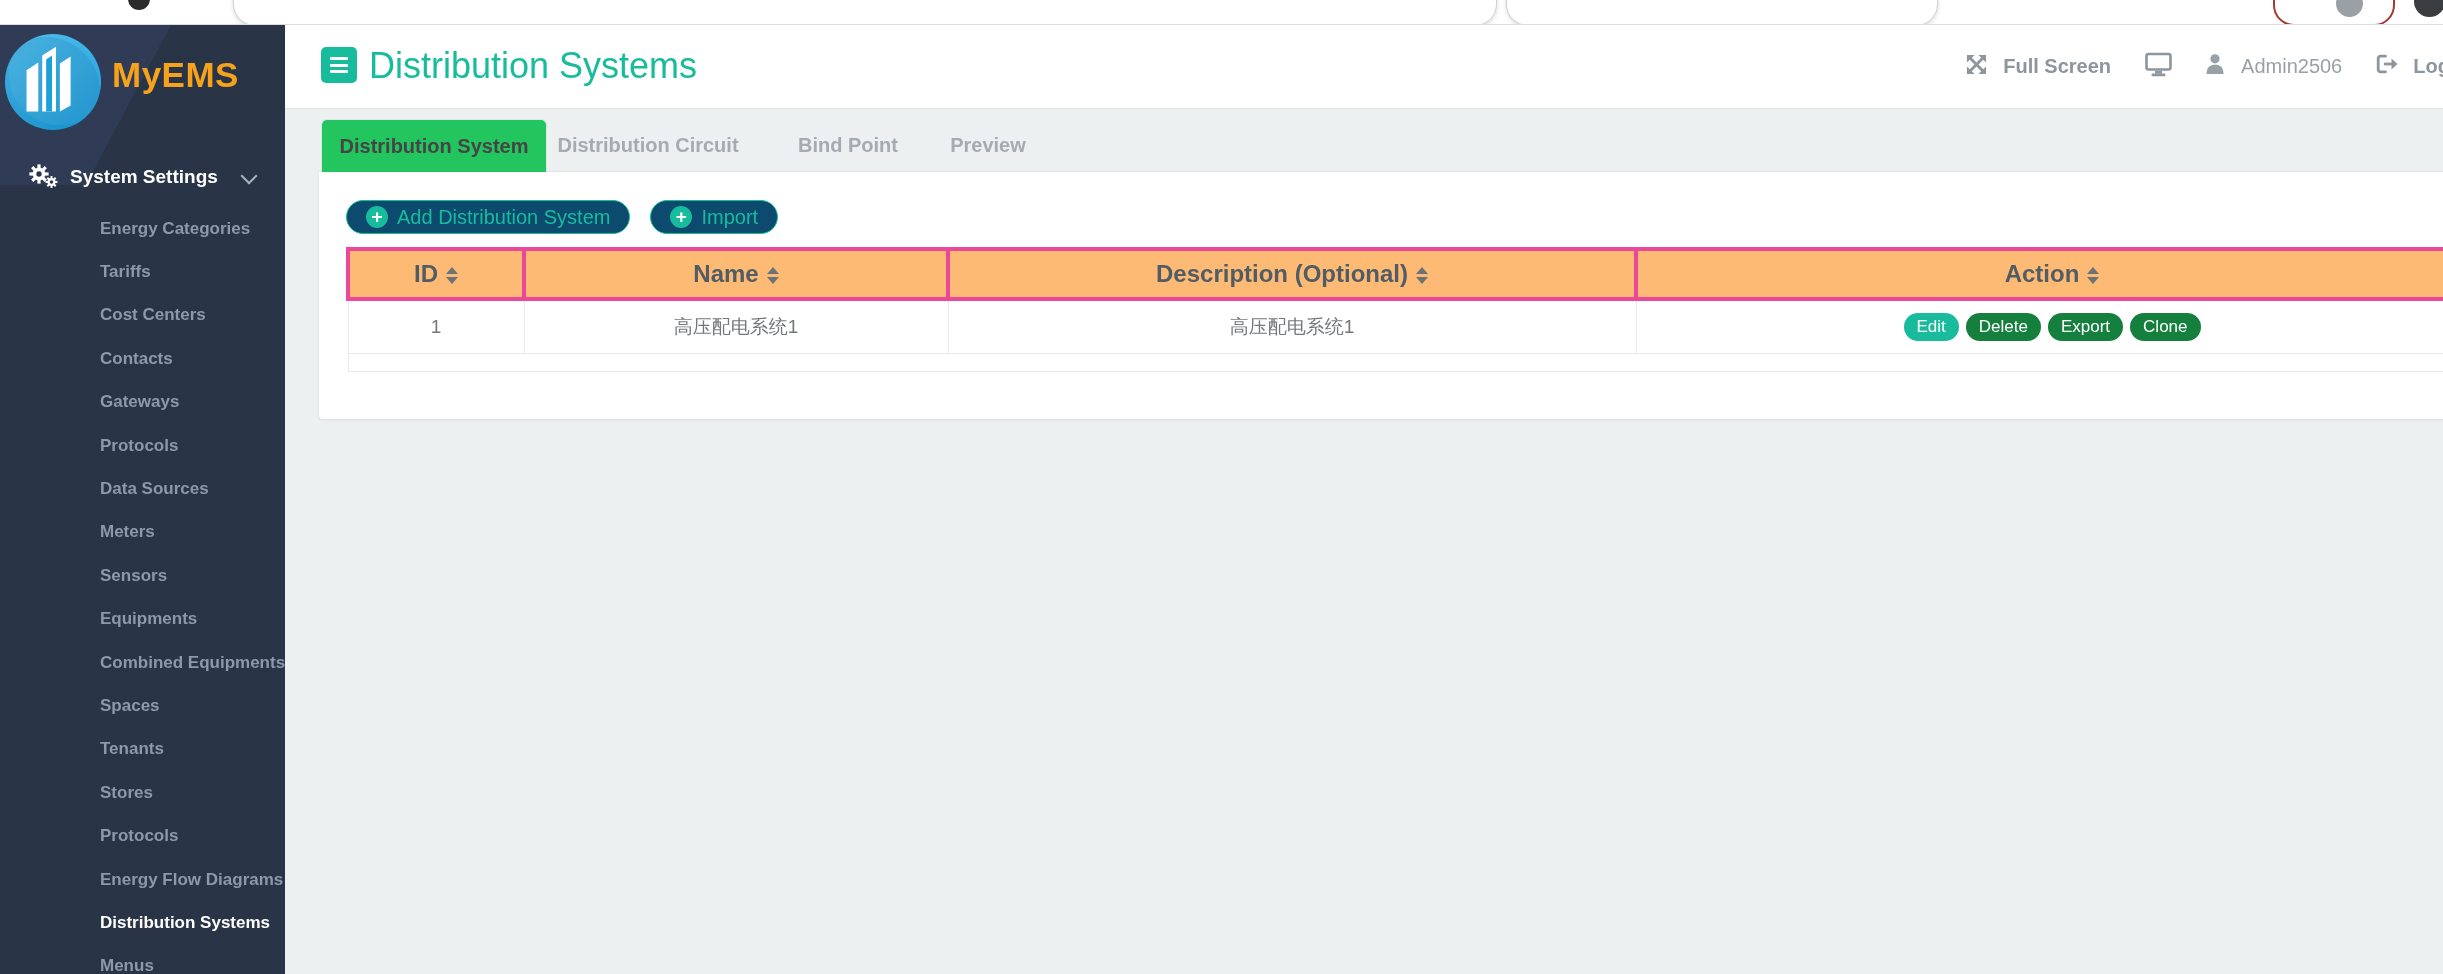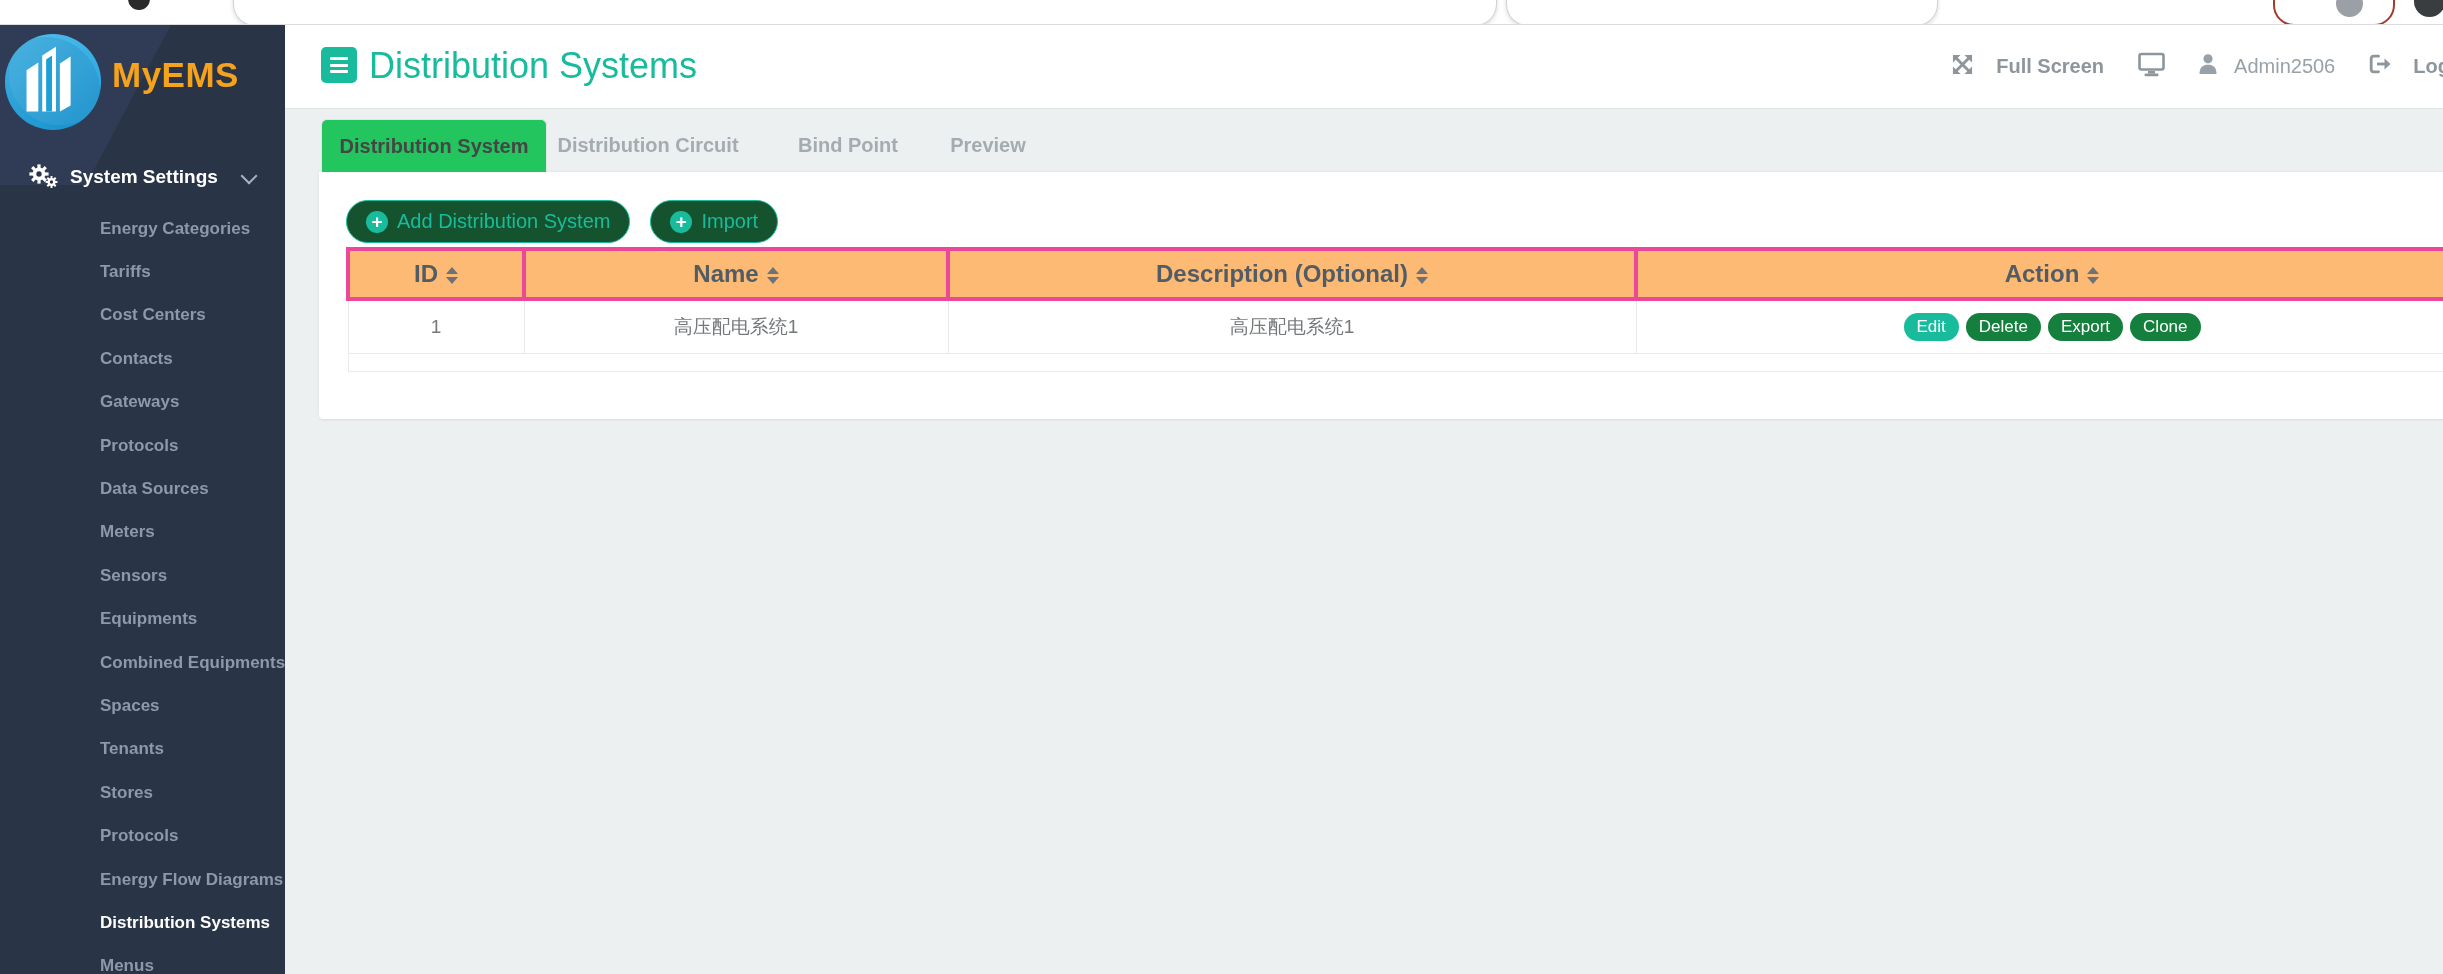--- a/index.html
+++ b/index.html
@@ -33,36 +33,36 @@
   .nav-item.active{color:#ffffff;font-weight:bold;}
 
   
   .main{position:absolute;left:285px;top:25px;width:2158px;height:949px;background:#EDF0F1;}
   .app-header{position:absolute;left:0;top:0;width:2158px;height:83px;background:#ffffff;border-bottom:1px solid #e0e3e4;}
   .hamburger{position:absolute;left:36px;top:22px;width:36px;height:36px;background:#18BC9C;border-radius:5px;cursor:pointer;
     display:flex;flex-direction:column;align-items:center;justify-content:center;gap:3.5px;}
   .hamburger i{display:block;width:18px;height:3px;background:#fff;border-radius:1px;}
   .page-title{position:absolute;left:84px;top:19px;height:44px;line-height:44px;font-size:36px;color:#18BC9C;white-space:nowrap;}
   .header-right{position:absolute;right:-38px;top:0;height:83px;display:flex;align-items:center;gap:34px;}
-  .hr-item{display:flex;align-items:center;gap:22px;color:#8D959D;font-size:20px;font-weight:600;cursor:pointer;white-space:nowrap;}
+  .hr-item{display:flex;align-items:center;gap:15px;color:#8D959D;font-size:20px;font-weight:600;cursor:pointer;white-space:nowrap;}
   .hr-user{font-weight:400;color:#98A1A8;gap:17px;}
 
   
   .tab-active{position:absolute;left:36px;top:94px;width:226px;height:53px;background:#22c55e;
     border:1px solid #e2e5e7;border-bottom:none;border-radius:6px 6px 0 0;z-index:3;box-sizing:border-box;
     display:flex;align-items:center;justify-content:center;font-size:20px;font-weight:bold;color:#454545;cursor:pointer;}
   .tab-plain{position:absolute;top:94px;height:52px;line-height:52px;font-size:20px;font-weight:bold;color:#A4ABB1;cursor:pointer;transform:translateX(-50%);white-space:nowrap;}
   .tab-p1{left:363px;} .tab-p2{left:563px;} .tab-p3{left:703px;}
 
   
   .card{position:absolute;left:34px;top:146px;width:2134px;height:247px;background:#ffffff;
     border-top:1px solid #e4e7e9;border-radius:0 0 0 4px;box-shadow:0 1px 3px rgba(0,0,0,.08);z-index:2;}
   .btn-row{position:absolute;left:27px;top:28px;display:flex;gap:20px;}
-  .btn-outline{display:inline-flex;align-items:center;gap:9px;height:43px;padding:0 19px;box-sizing:border-box;
-    border:1.5px solid #18BC9C;border-radius:22px;background:#14532d;color:#18BC9C;font-size:20px;cursor:pointer;}
+  .btn-outline{display:inline-flex;align-items:center;gap:9px;height:34px;padding:0 19px;box-sizing:border-box;
+    border:1.5px solid #18BC9C;border-radius:22px;background:#0c4a6e;color:#18BC9C;font-size:20px;cursor:pointer;}
   .plus{width:22px;height:22px;border-radius:50%;background:#18BC9C;position:relative;flex:0 0 auto;}
   .plus::before{content:"+";position:absolute;left:0;top:0;width:22px;height:22px;line-height:21px;text-align:center;color:#fff;font-size:19px;font-weight:bold;}
 
   
   .ds-table{position:absolute;left:27px;top:75px;width:2120px;border-collapse:collapse;table-layout:fixed;}
   .ds-table th{height:44px;background:#fdba74;border:4px solid #ec4899;
     font-size:24px;font-weight:bold;color:#525C64;text-align:center;vertical-align:middle;}
   .ds-table td{height:50px;background:#ffffff;border:1px solid #e8eaeb;
     font-size:19px;color:#75787B;text-align:center;vertical-align:middle;}
   .ds-table td.empty{height:15px;}

